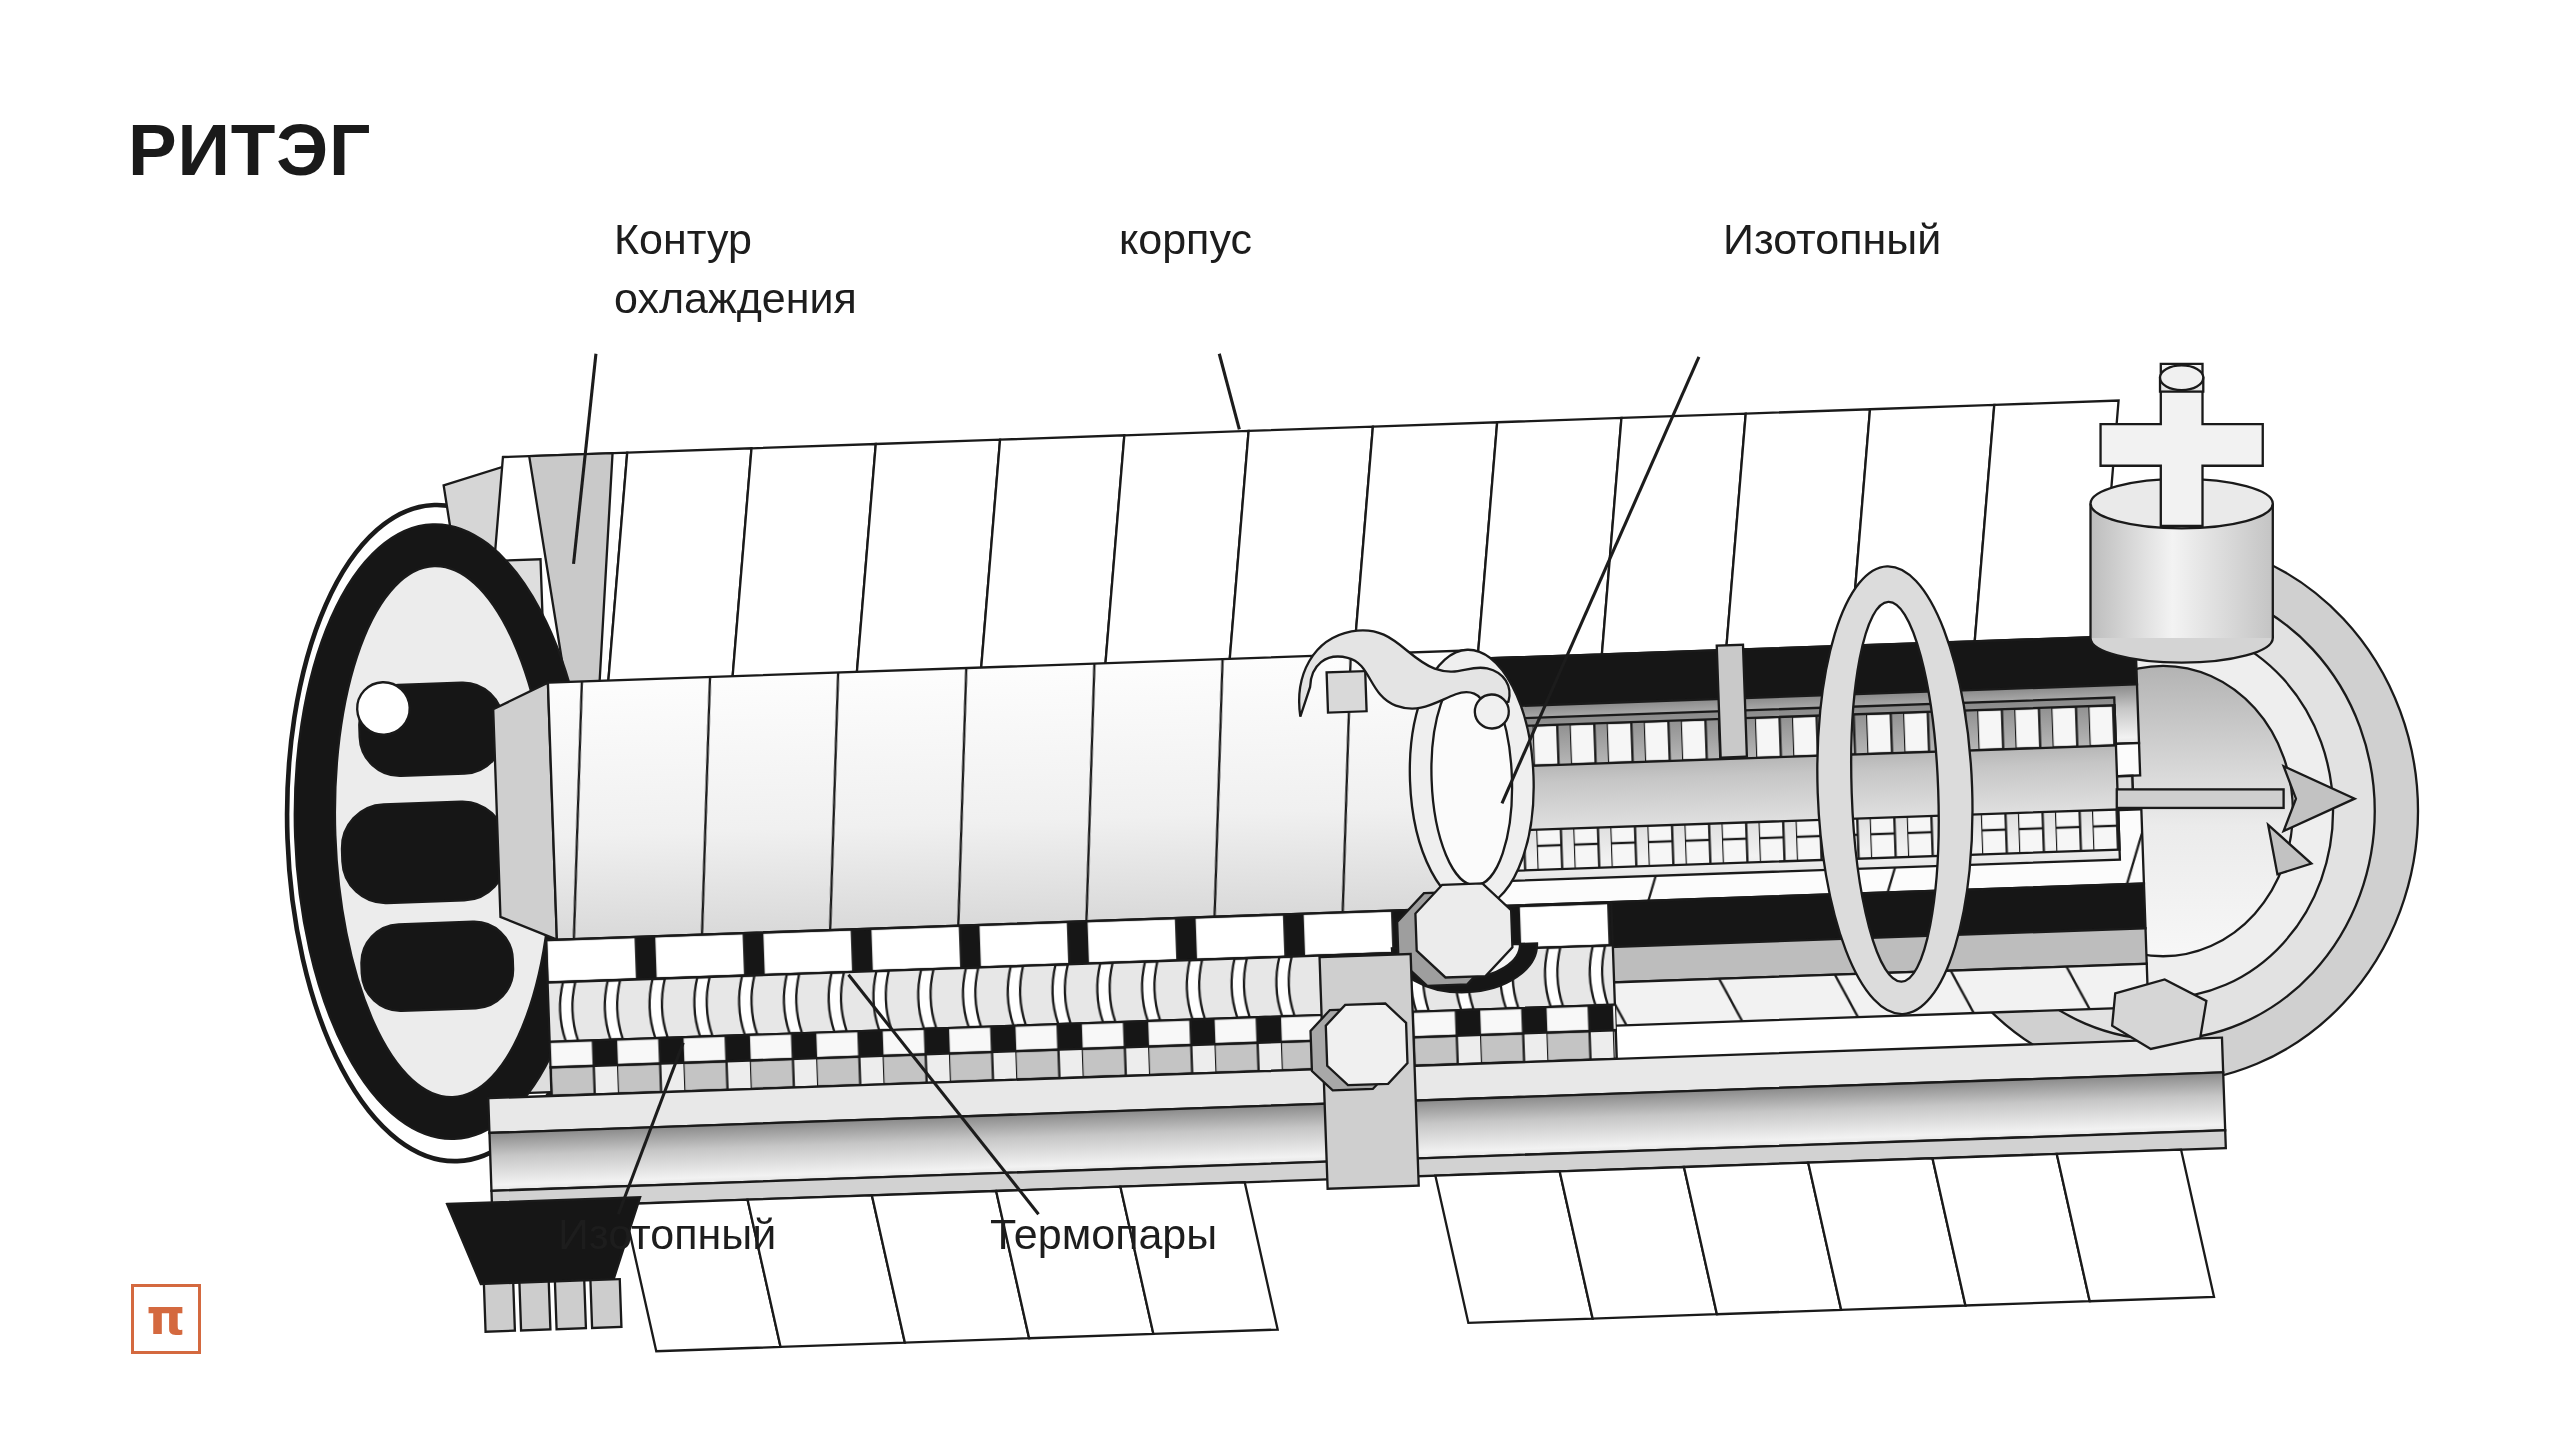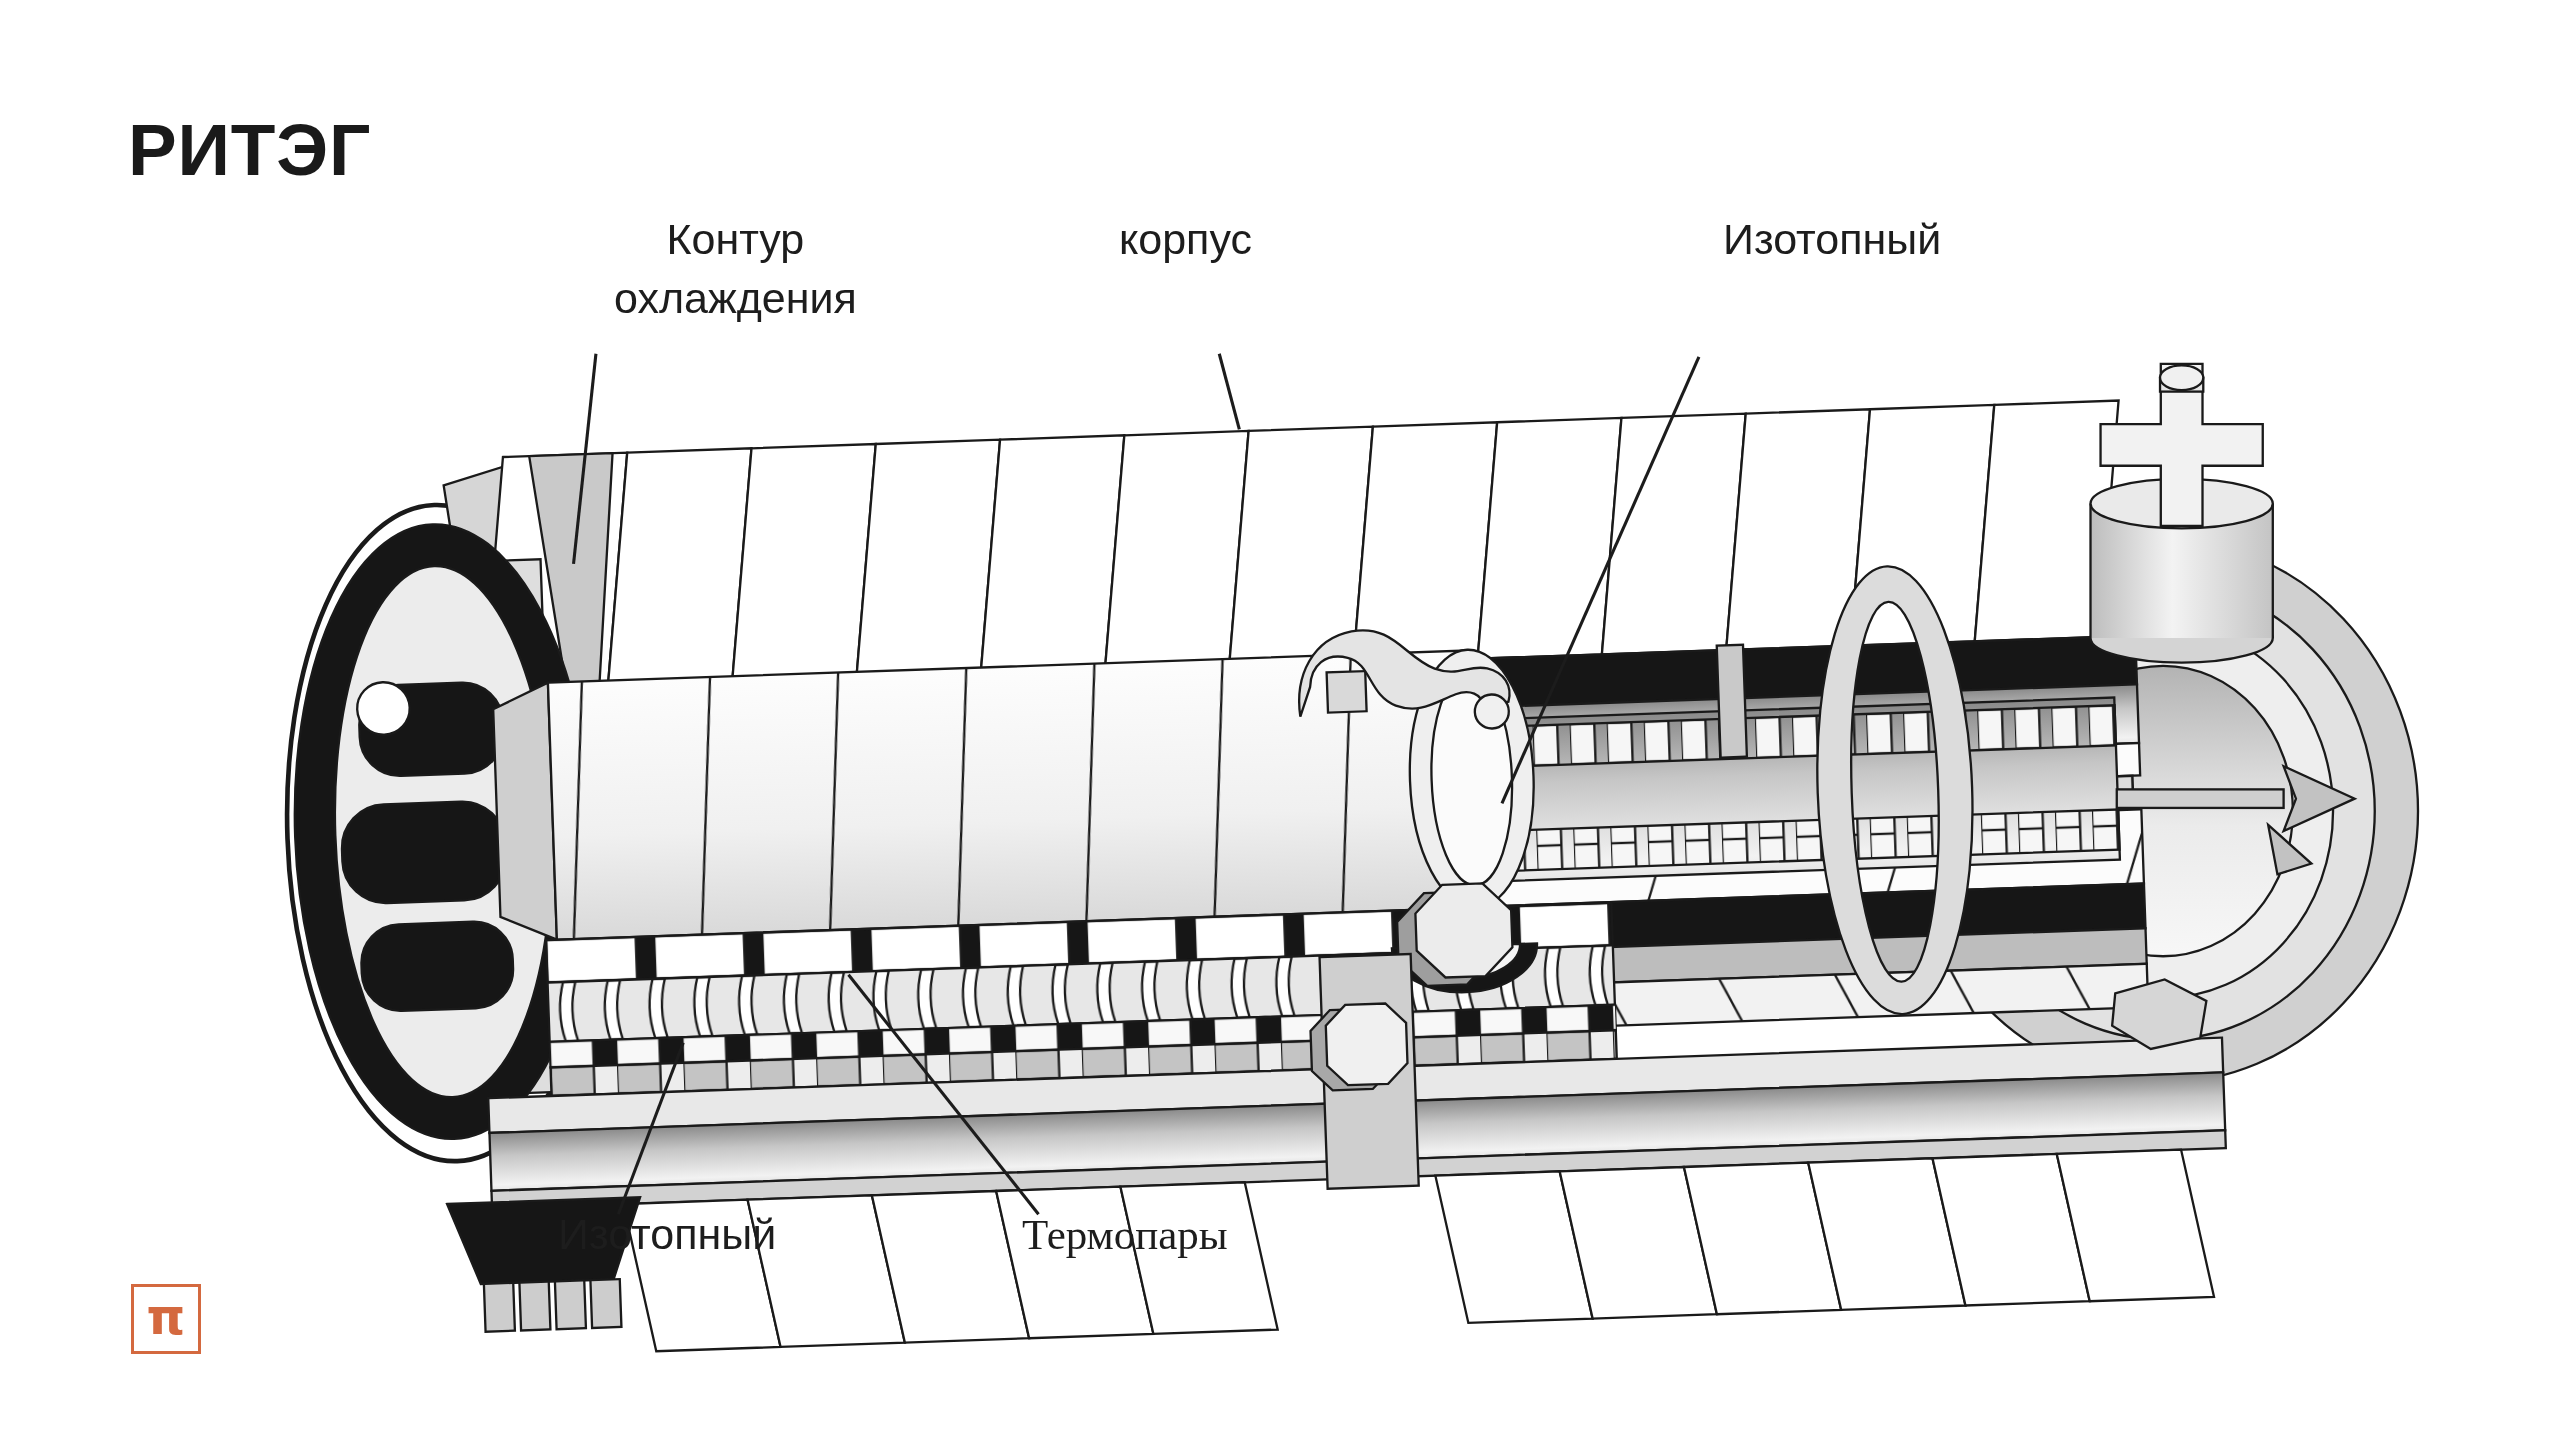--- a/index.html
+++ b/index.html
@@ -17,26 +17,26 @@
   .page-title {
     position: absolute; left: 128px; top: 113px;
     font-size: 73px; font-weight: 700; letter-spacing: 0.8px;
     color: #1a1a1a; line-height: 1;
   }
   .callout {
     position: absolute;
     font-size: 43px; font-weight: 400; line-height: 59px;
     color: #1d1d1d; white-space: nowrap;
   }
-  .callout span { display: block; text-align: center; }
+  .callout span { display: block; }
   .co-cooling    { left: 614px;  top: 210px; }
   .co-housing    { left: 1119px; top: 210px; }
   .co-heat       { left: 1675px; top: 210px; margin-left: 48px; }
   .co-insulation { left: 558px;  top: 1205px; }
-  .co-thermo     { left: 1022px; top: 1205px; font-family: Liberation Serif, serif; }
+  .co-thermo     { left: 990px; top: 1205px; }
 
   .logo {
     position: absolute; left: 131px; top: 1284px;
     width: 70px; height: 70px;
     border: 3.1px solid #d4693f;
     box-sizing: border-box;
     display: flex; align-items: center; justify-content: center;
   }
   .logo .glyph {
     font-family: "DejaVu Sans", sans-serif;

